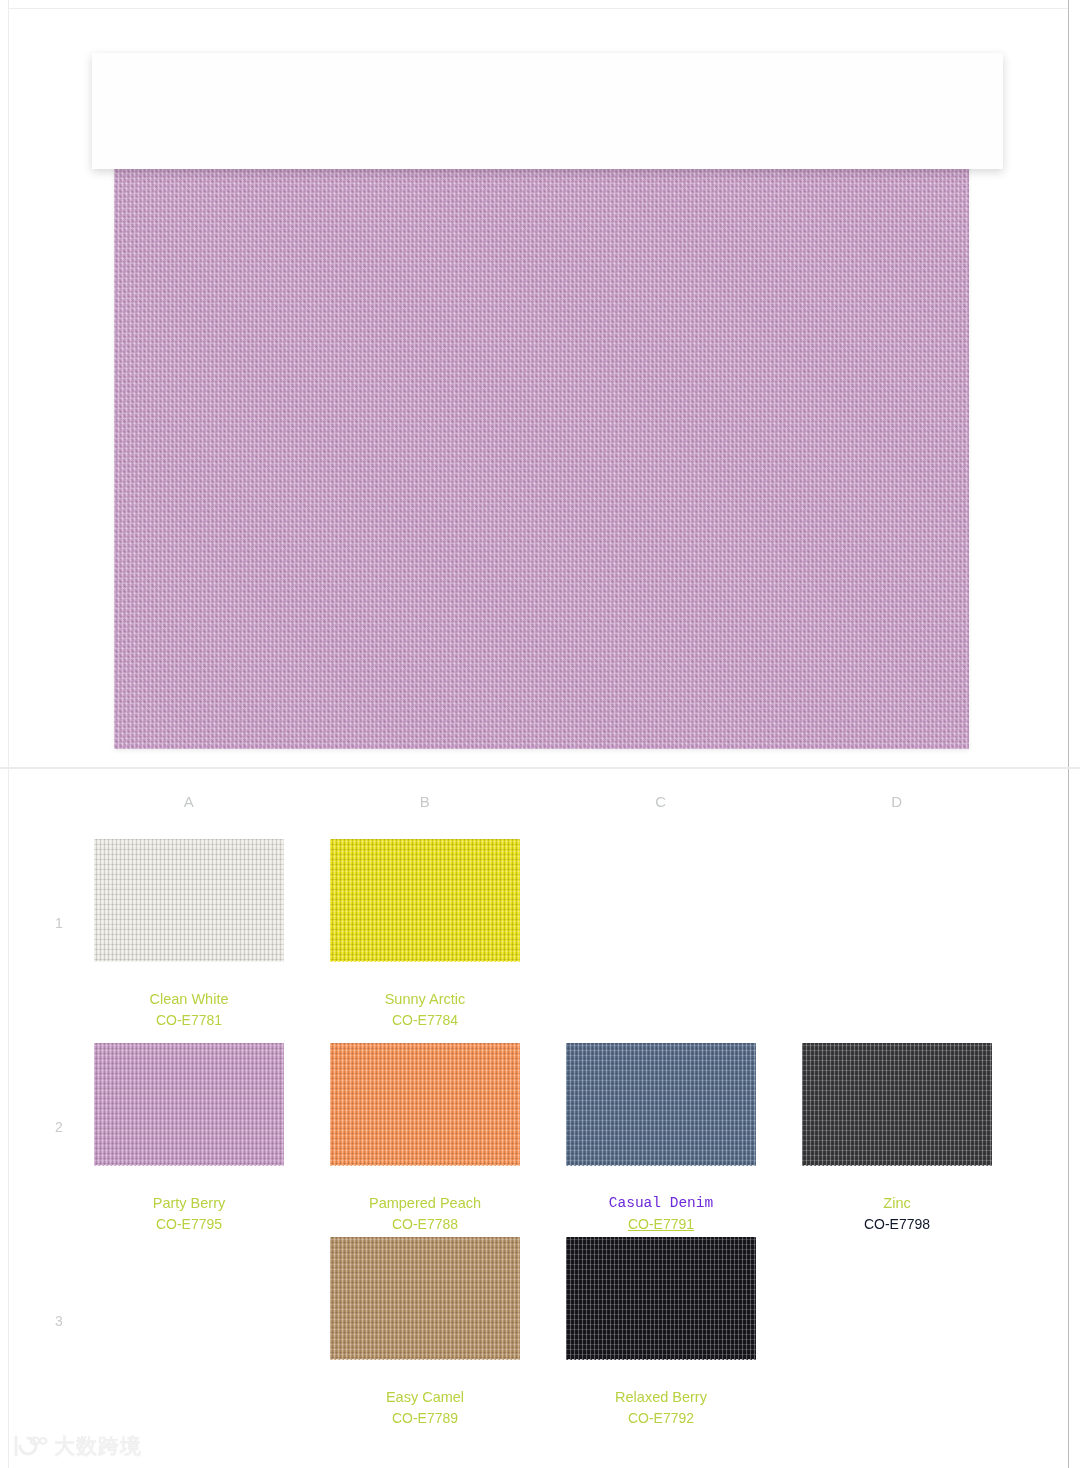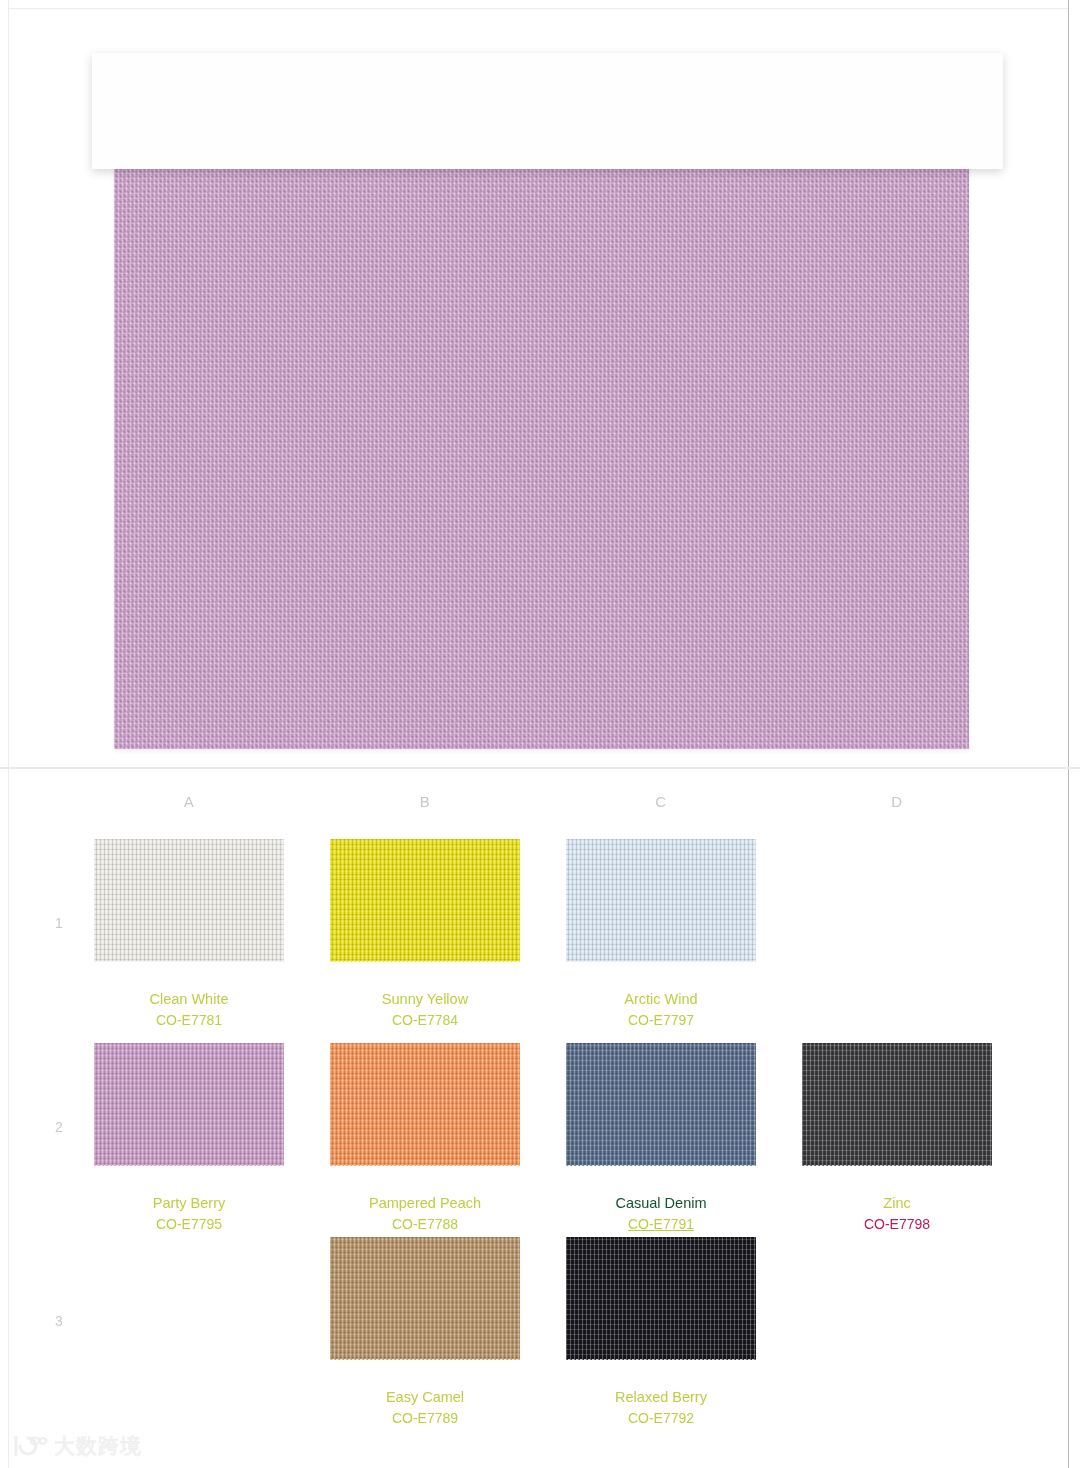--- a/index.html
+++ b/index.html
@@ -285,57 +285,52 @@
       <div class="row-num" style="top:88px;">1</div>
 
       <div class="swatch-cell" style="left:85px;">
         <div class="swatch-chip" style="background-color: rgb(236, 234, 228);"></div>
         <div class="swatch-name" style="color: rgb(184, 209, 64);">Clean White</div>
         <div class="swatch-code" style="color: rgb(184, 209, 64);">CO-E7781</div>
       </div>
 
       <div class="swatch-cell" style="left:321px;">
         <div class="swatch-chip" style="background-color: rgb(232, 224, 24);"></div>
-        <div class="swatch-name" style="color: rgb(184, 209, 64);">Sunny Yellow</div>
+        <div class="swatch-name" style="color: rgb(184, 209, 64);">Sunny Arctic</div>
         <div class="swatch-code" style="color: rgb(184, 209, 64); text-align: center;">CO-E7784</div>
       </div>
 
-      <div class="swatch-cell" style="left:557px;">
-        <div class="swatch-chip" style="background-color: rgb(217, 230, 241);"></div>
-        <div class="swatch-name" style="color: rgb(184, 209, 64);">Arctic Wind</div>
-        <div class="swatch-code" style="color: rgb(184, 209, 64);">CO-E7797</div>
-      </div>
 
     </div>
 
     <div class="grid-row" style="top:262px;">
       <div class="row-num" style="top:88px;">2</div>
 
       <div class="swatch-cell" style="left:85px;">
         <div class="swatch-chip" style="background-color: rgb(199, 156, 198);"></div>
         <div class="swatch-name" style="color: rgb(184, 209, 64);">Party Berry</div>
         <div class="swatch-code" style="color: rgb(184, 209, 64);">CO-E7795</div>
       </div>
 
       <div class="swatch-cell" style="left:321px;">
         <div class="swatch-chip" style="background-color: rgb(247, 147, 86);"></div>
         <div class="swatch-name" style="color: rgb(184, 209, 64);">Pampered Peach</div>
         <div class="swatch-code" style="color: rgb(184, 209, 64);">CO-E7788</div>
       </div>
 
       <div class="swatch-cell" style="left:557px;">
         <div class="swatch-chip" style="background-color: rgb(86, 107, 135);"></div>
-        <div class="swatch-name" style="color: #14532d;">Casual Denim</div>
+        <div class="swatch-name" style="color: #6d28d9; font-family: Liberation Mono, monospace;">Casual Denim</div>
         <div class="swatch-code" style="color: rgb(184, 209, 64); text-decoration: underline;">CO-E7791</div>
       </div>
 
       <div class="swatch-cell" style="left:793px;">
         <div class="swatch-chip" style="background-color: rgb(58, 58, 60);"></div>
         <div class="swatch-name" style="color: rgb(184, 209, 64);">Zinc</div>
-        <div class="swatch-code" style="color: #be185d;">CO-E7798</div>
+        <div class="swatch-code" style="color: #0f172a;">CO-E7798</div>
       </div>
     </div>
 
     <div class="grid-row" style="top:456px;">
       <div class="row-num" style="top:88px;">3</div>
 
 
       <div class="swatch-cell" style="left:321px;">
         <div class="swatch-chip" style="background-color: rgb(181, 146, 104);"></div>
         <div class="swatch-name" style="color: rgb(184, 209, 64);">Easy Camel</div>

